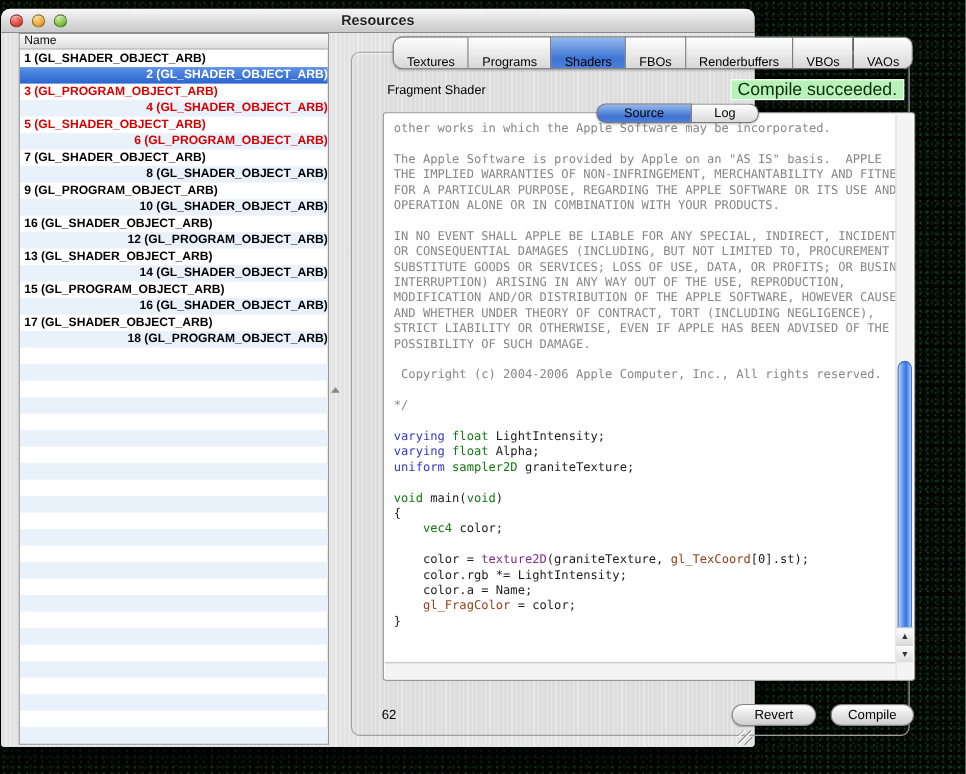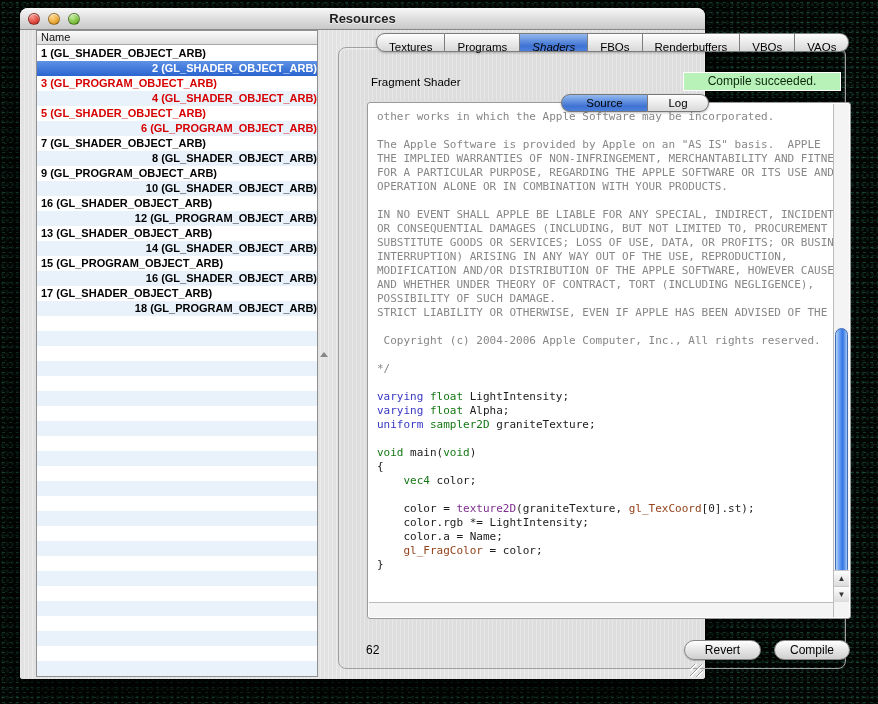--- a/index.html
+++ b/index.html
@@ -10,21 +10,21 @@
     position:relative; width:878px; height:704px;
     background-color:#020503;
     background-image:
       radial-gradient(rgba(60,190,130,0.28) 1px, transparent 1.4px),
       radial-gradient(rgba(25,120,80,0.22) 1px, transparent 1.4px),
       radial-gradient(rgba(90,220,160,0.10) 1px, transparent 1.4px);
     background-size: 7px 5px, 11px 7px, 5px 9px;
   }
 
   .window {
-    position:absolute; left:20px; top:8px; width:685px; height:671px;
+    position:absolute; left:1px; top:8px; width:685px; height:671px;
     border-radius:8px 8px 3px 3px;
     background:#e7e7e7;
     box-shadow: 0 10px 28px rgba(0,0,0,0.9), 0 0 0 1px rgba(0,0,0,0.45);
   }
 
   .titlebar {
     position:absolute; left:0; top:0; right:0; height:22px;
     border-radius:8px 8px 0 0;
     background:linear-gradient(#f8f8f8, #dcdcdc 55%, #c9c9c9);
     border-bottom:1px solid #8a8a8a;
@@ -79,38 +79,37 @@
     border:1px solid #a0a0a0; border-radius:8px;
     background:rgba(0,0,0,0.02);
     box-shadow: inset 0 1px 2px rgba(255,255,255,0.6);
   }
 
   .tab-strip {
     position:absolute; left:356px; top:3px; height:19px; display:flex; z-index:5;
     filter: drop-shadow(0 1px 1px rgba(0,0,0,0.25));
   }
   .tab {
-    height:19px; line-height:18px; padding:4px 12px; font-size:11.5px; color:#000;
+    height:19px; line-height:18px; padding:14px 12px; font-size:11.5px; color:#000;
     background:linear-gradient(#fefefe, #d8d8d8);
     border:1px solid #7d7d7d; border-left:none;
   }
   .tab:first-child { border-left:1px solid #7d7d7d; border-radius:9px 0 0 9px; }
   .tab:last-child  { border-radius:0 9px 9px 0; }
   .tab.active {
     background:linear-gradient(#93b9ee, #3f73d3 70%, #4e80dd);
     color:#000;
-    font-style:italic;
   }
 
   .type-label { position:absolute; left:32px; top:28px; font-size:11.5px; color:#000; }
 
   .status-box {
     position:absolute; left:344px; top:24px; width:158px; height:19px;
     background:#b9f2b9; border:1px solid #ffffff;
-    font-size:12px; color:#0a2a0a; text-align:center; line-height:17px;
+    font-size:16px; color:#0a2a0a; text-align:center; line-height:17px;
   }
 
   .seg-control {
     position:absolute; left:222px; top:46px; height:18px; display:flex; z-index:4;
     filter: drop-shadow(0 1px 1px rgba(0,0,0,0.25));
   }
   .seg {
     height:18px; line-height:17px; font-size:11.5px; color:#000; text-align:center;
     background:linear-gradient(#fefefe, #dadada);
     border:1px solid #787878; border-left:none;
@@ -265,22 +264,22 @@
               <div class="cl"><span class="tk-com">THE IMPLIED WARRANTIES OF NON-INFRINGEMENT, MERCHANTABILITY AND FITNESS</span></div>
               <div class="cl"><span class="tk-com">FOR A PARTICULAR PURPOSE, REGARDING THE APPLE SOFTWARE OR ITS USE AND</span></div>
               <div class="cl"><span class="tk-com">OPERATION ALONE OR IN COMBINATION WITH YOUR PRODUCTS.</span></div>
               <div class="cl">&nbsp;</div>
               <div class="cl"><span class="tk-com">IN NO EVENT SHALL APPLE BE LIABLE FOR ANY SPECIAL, INDIRECT, INCIDENTAL</span></div>
               <div class="cl"><span class="tk-com">OR CONSEQUENTIAL DAMAGES (INCLUDING, BUT NOT LIMITED TO, PROCUREMENT OF</span></div>
               <div class="cl"><span class="tk-com">SUBSTITUTE GOODS OR SERVICES; LOSS OF USE, DATA, OR PROFITS; OR BUSINESS</span></div>
               <div class="cl"><span class="tk-com">INTERRUPTION) ARISING IN ANY WAY OUT OF THE USE, REPRODUCTION,</span></div>
               <div class="cl"><span class="tk-com">MODIFICATION AND/OR DISTRIBUTION OF THE APPLE SOFTWARE, HOWEVER CAUSED</span></div>
               <div class="cl"><span class="tk-com">AND WHETHER UNDER THEORY OF CONTRACT, TORT (INCLUDING NEGLIGENCE),</span></div>
+              <div class="cl"><span class="tk-com">STRICT LIABILITY OR OTHERWISE, EVEN IF APPLE HAS BEEN ADVISED OF THE</span></div>
               <div class="cl"><span class="tk-com">POSSIBILITY OF SUCH DAMAGE.</span></div>
-              <div class="cl"><span class="tk-com">STRICT LIABILITY OR OTHERWISE, EVEN IF APPLE HAS BEEN ADVISED OF THE</span></div>
               <div class="cl">&nbsp;</div>
               <div class="cl"><span class="tk-com"> Copyright (c) 2004-2006 Apple Computer, Inc., All rights reserved.</span></div>
               <div class="cl">&nbsp;</div>
               <div class="cl"><span class="tk-com">*/</span></div>
               <div class="cl">&nbsp;</div>
               <div class="cl"><span class="tk-kw">varying</span><span class="tk-plain"> </span><span class="tk-type">float</span><span class="tk-plain"> LightIntensity;</span></div>
               <div class="cl"><span class="tk-kw">varying</span><span class="tk-plain"> </span><span class="tk-type">float</span><span class="tk-plain"> Alpha;</span></div>
               <div class="cl"><span class="tk-kw">uniform</span><span class="tk-plain"> </span><span class="tk-type">sampler2D</span><span class="tk-plain"> graniteTexture;</span></div>
               <div class="cl">&nbsp;</div>
               <div class="cl"><span class="tk-type">void</span><span class="tk-plain"> main(</span><span class="tk-type">void</span><span class="tk-plain">)</span></div>

